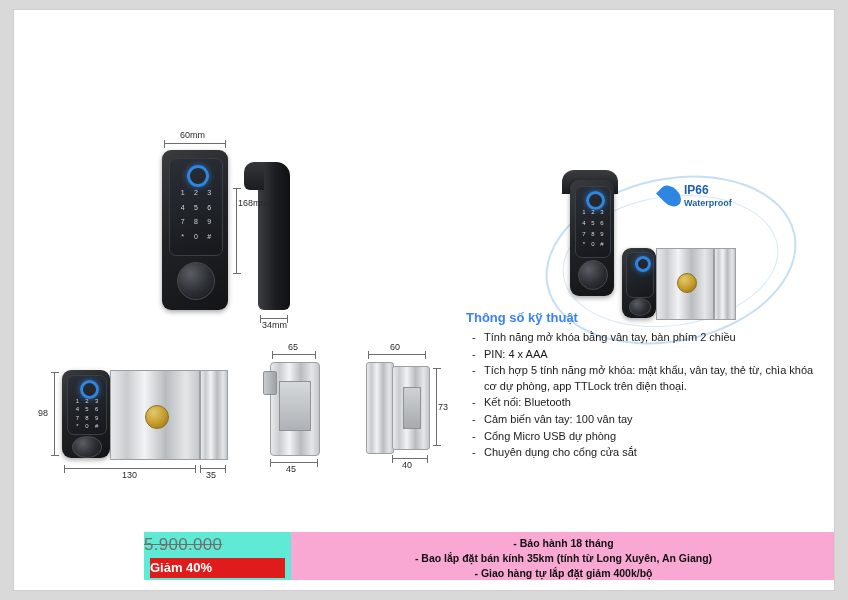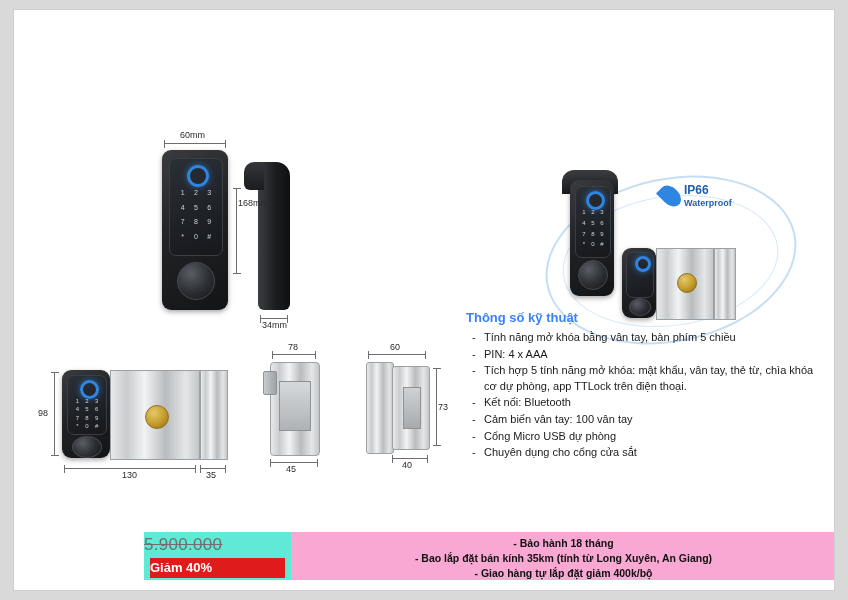--- a/index.html
+++ b/index.html
@@ -346,21 +346,21 @@
   <div class="dim-line-h" style="left:50px; top:458px; width:132px;"></div>
   <div class="dim" style="left:108px; top:460px;">130</div>
   <div class="dim-line-h" style="left:186px; top:458px; width:26px;"></div>
   <div class="dim" style="left:192px; top:460px;">35</div>
 
   <div class="inox" style="position:absolute; left:256px; top:352px; width:48px; height:92px; border-radius:4px;">
     <div style="position:absolute; left:8px; top:18px; width:30px; height:48px; background:linear-gradient(to bottom,#d6d9db,#aeb2b6); border:1px solid #8e9295;"></div>
     <div style="position:absolute; left:-8px; top:8px; width:12px; height:22px; background:linear-gradient(to right,#c9ccce,#9ea2a5); border:1px solid #8e9295; border-radius:2px;"></div>
   </div>
   <div class="dim-line-h" style="left:258px; top:344px; width:44px;"></div>
-  <div class="dim" style="left:274px; top:332px;">78</div>
+  <div class="dim" style="left:274px; top:332px;">65</div>
   <div class="dim-line-h" style="left:256px; top:452px; width:48px;"></div>
   <div class="dim" style="left:272px; top:454px;">45</div>
 
   <div class="inox" style="position:absolute; left:352px; top:352px; width:26px; height:90px; border-radius:3px;"></div>
   <div class="inox" style="position:absolute; left:378px; top:356px; width:36px; height:82px; border-radius:3px;">
     <div style="position:absolute; left:10px; top:20px; width:16px; height:40px; background:linear-gradient(to bottom,#cfd2d4,#a7abae); border:1px solid #8e9295;"></div>
   </div>
   <div class="dim-line-h" style="left:354px; top:344px; width:58px;"></div>
   <div class="dim" style="left:376px; top:332px;">60</div>
   <div class="dim-line-v" style="left:422px; top:358px; height:78px;"></div>
@@ -412,21 +412,21 @@
     <div class="wp-drop"></div>
     <div class="wp-text">
       <div>IP66</div>
       <div class="sub">Waterproof</div>
     </div>
   </div>
 
   <div class="specs">
     <div class="specs-title">Thông số kỹ thuật</div>
     <ul>
-      <li>Tính năng mở khóa bằng vân tay, bàn phím 5 chiều</li>
+      <li>Tính năng mở khóa bằng vân tay, bàn phím 2 chiều</li>
       <li>PIN: 4 x AAA</li>
       <li>Tích hợp 5 tính năng mở khóa: mật khẩu, vân tay, thẻ từ, chìa khóa cơ dự phòng, app TTLock trên điện thoại.</li>
       <li>Kết nối: Bluetooth</li>
       <li>Cảm biến vân tay: 100 vân tay</li>
       <li>Cổng Micro USB dự phòng</li>
       <li>Chuyên dụng cho cổng cửa sắt</li>
     </ul>
   </div>
 
   <div class="footer">

